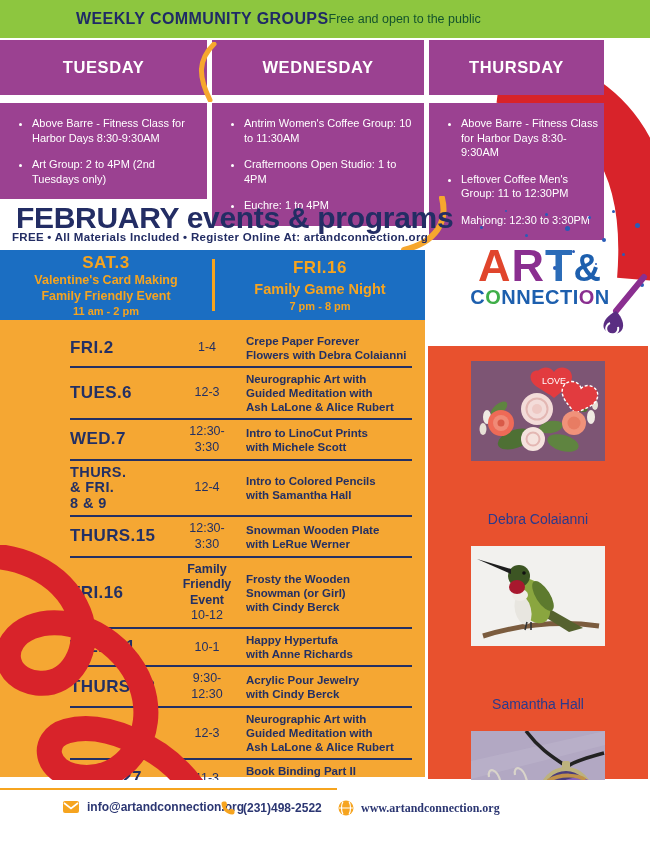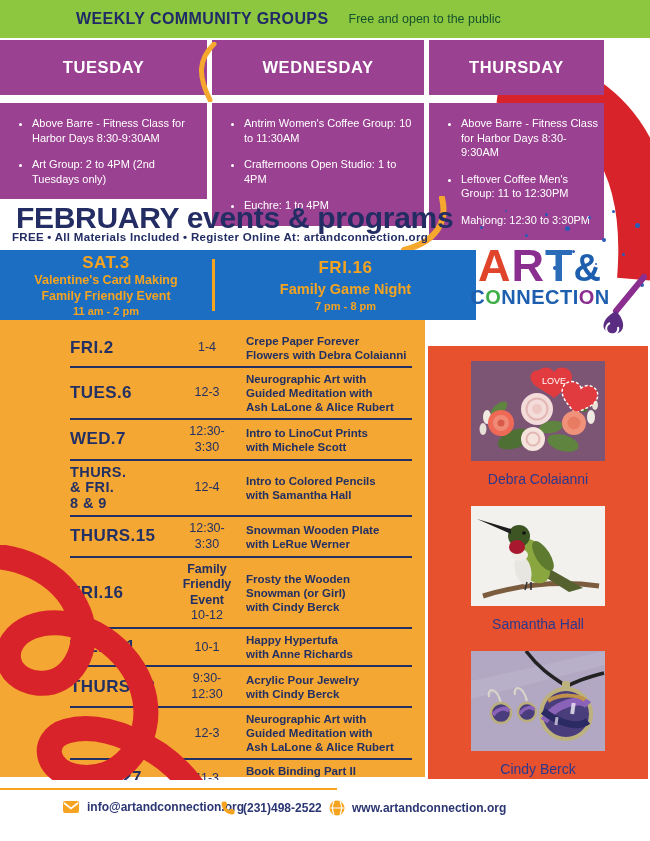--- a/index.html
+++ b/index.html
@@ -1,21 +1,21 @@
 <!DOCTYPE html>
 <html><head>
 <meta charset="utf-8">
 <style>
   * { margin:0; padding:0; box-sizing:border-box; }
   body { font-family:"Liberation Sans", sans-serif; background:#ffffff; }
   .page { position:relative; width:650px; height:841px; background:#ffffff; overflow:hidden; }
 
   
   .green-band { position:absolute; left:0; top:0; width:650px; height:38px; background:#8dc63f;
-    display:flex; align-items:center; padding-left:76px; gap:20px; z-index:3; }
+    display:flex; align-items:center; padding-left:76px; z-index:3; }
   .green-band .t { font-size:16px; font-weight:700; color:#1f2a66; letter-spacing:.4px; }
   .green-band .s { font-size:12.5px; color:#14532d; }
 
   
   .red-arc { position:absolute; left:430px; top:40px; width:220px; height:262px; z-index:0; }
 
   
   .day-head { position:absolute; top:40px; height:55px; background:#9b4191; color:#fff;
     font-size:16.5px; font-weight:700; letter-spacing:.6px; text-align:center; line-height:55px; z-index:1; }
   .day-box  { position:absolute; top:103px; background:#9b4191; padding:13px 4px 13px 6px; z-index:1; }
@@ -26,21 +26,21 @@
 
   
   .feb-title { position:absolute; left:16px; top:201px; font-size:30px; font-weight:700;
     color:#232d64; letter-spacing:-0.3px; z-index:2; }
   .feb-sub { position:absolute; left:12px; top:231px; font-size:11.5px; font-weight:700;
     color:#232d64; letter-spacing:.3px; z-index:2; }
 
   .swoosh { position:absolute; z-index:2; }
 
   
-  .banner { position:absolute; left:0; top:250px; width:476px; height:70px; background:#1b6ec2;
+  .banner { position:absolute; left:0; top:250px; width:425px; height:70px; background:#1b6ec2;
     display:flex; z-index:2; }
   .banner .cell { display:flex; flex-direction:column; justify-content:center; align-items:center;
     text-align:center; color:#f6a41f; }
   .banner .cell.l { width:212px; } .banner .cell.r { flex:1; }
   .banner .divider { width:3px; height:52px; background:#f6a41f; align-self:center; }
   .banner .date { font-size:17px; font-weight:700; letter-spacing:.5px; }
   .banner .ln1 { font-size:12.5px; font-weight:700; line-height:1.25; }
   .banner .ln1.big { font-size:14.5px; margin-top:2px; }
   .banner .ln2 { font-size:12.5px; font-weight:700; line-height:1.25; }
   .banner .time { font-size:11px; font-weight:700; margin-top:1px; }
@@ -67,30 +67,30 @@
   .logo .amp { color:#1d5fae; font-size:38px; }
   .logo .row2 { font-size:20px; font-weight:700; letter-spacing:.5px; margin-top:-2px; color:#1d5fae; }
   .logo .o-green { color:#3fae49; } .logo .o-purple { color:#8a2f90; }
   .logo .brush { position:absolute; right:2px; top:30px; }
   .dotfield { position:absolute; left:430px; top:203px; width:220px; height:140px; z-index:2; }
   .dot { position:absolute; border-radius:50%; background:#2a5cb8; }
 
   
   .panel { position:absolute; left:428px; top:346px; width:220px; height:433px; background:#e8512e;
     display:flex; flex-direction:column; align-items:center; padding-top:15px; z-index:2; }
-  .card { display:flex; flex-direction:column; align-items:center; }
+  .card { display:flex; flex-direction:column; align-items:center;gap:40px; }
   .photo { width:134px; height:100px; overflow:hidden; }
   .caption { margin-top:10px; margin-bottom:19px; font-size:14px; color:#2b3a8c; }
 
   
   .footer { position:absolute; left:0; top:780px; width:650px; height:61px; background:#ffffff; z-index:5; }
   .footer .oline { position:absolute; left:0; top:8px; width:337px; height:2px; background:#f6a41f; }
   .fitem { position:absolute; top:20px; display:flex; align-items:center; gap:7px; }
   .fitem .txt { font-size:12px; font-weight:700; color:#2b3672; }
-  .f1 { left:62px; } .f2 { left:220px;text-align:right; } .f3 { left:329px; }
+  .f1 { left:62px; } .f2 { left:220px;text-align:right; } .f3 { left:338px;font-family:Liberation Serif, serif; }
 
   .ribbon { position:absolute; left:-25px; top:545px; z-index:4; pointer-events:none; }
 </style>
 </head>
 <body>
 
 <div class="page">
 
   <svg class="red-arc" width="220" height="262" viewBox="0 0 220 262">
     <path d="M 70 35 Q 230 55 215 240" stroke="#d8232a" stroke-width="56" fill="none"></path>

